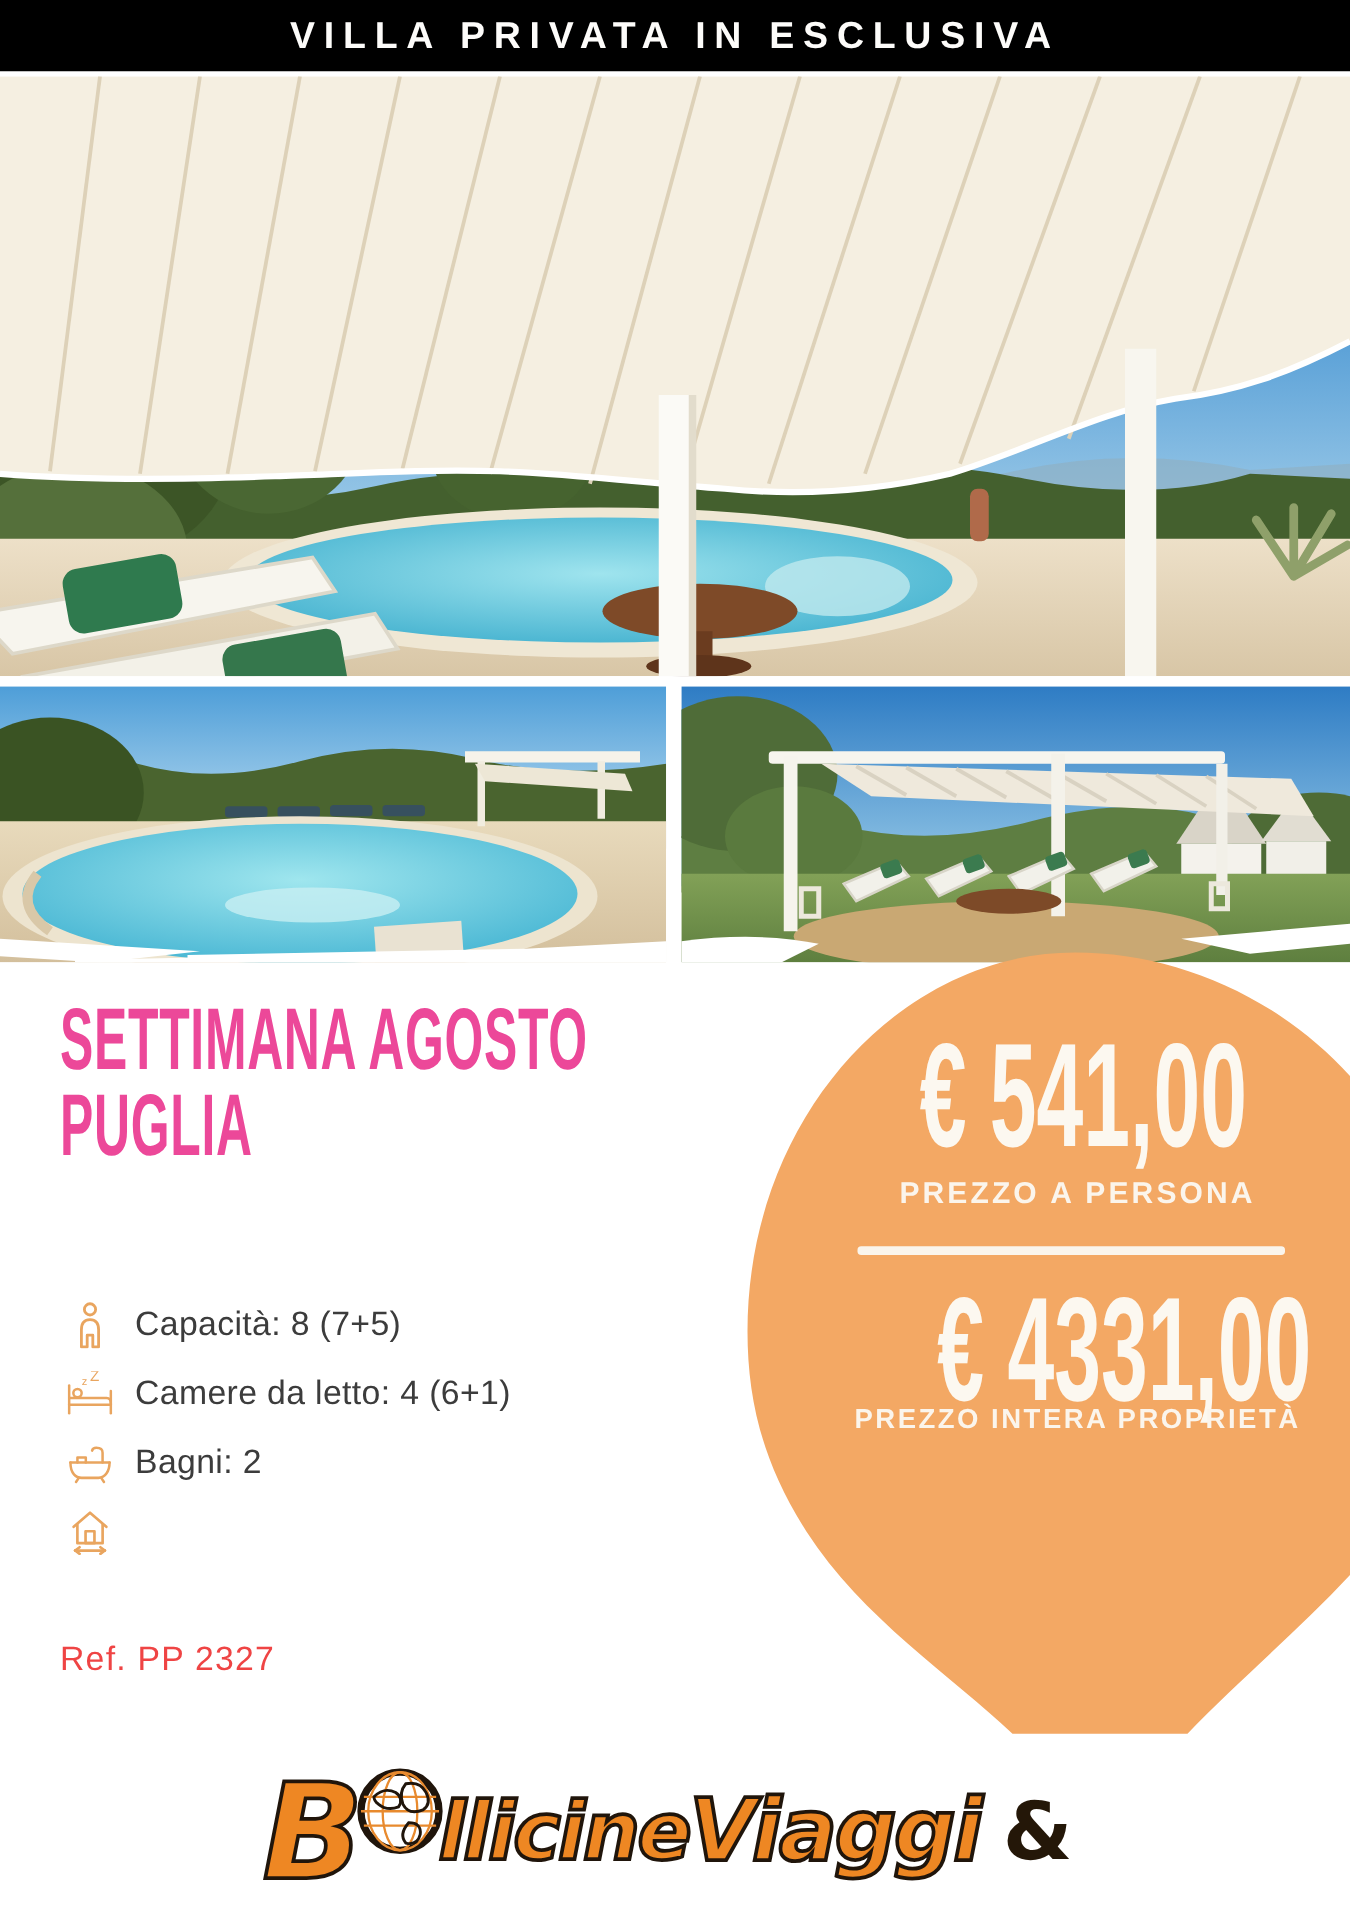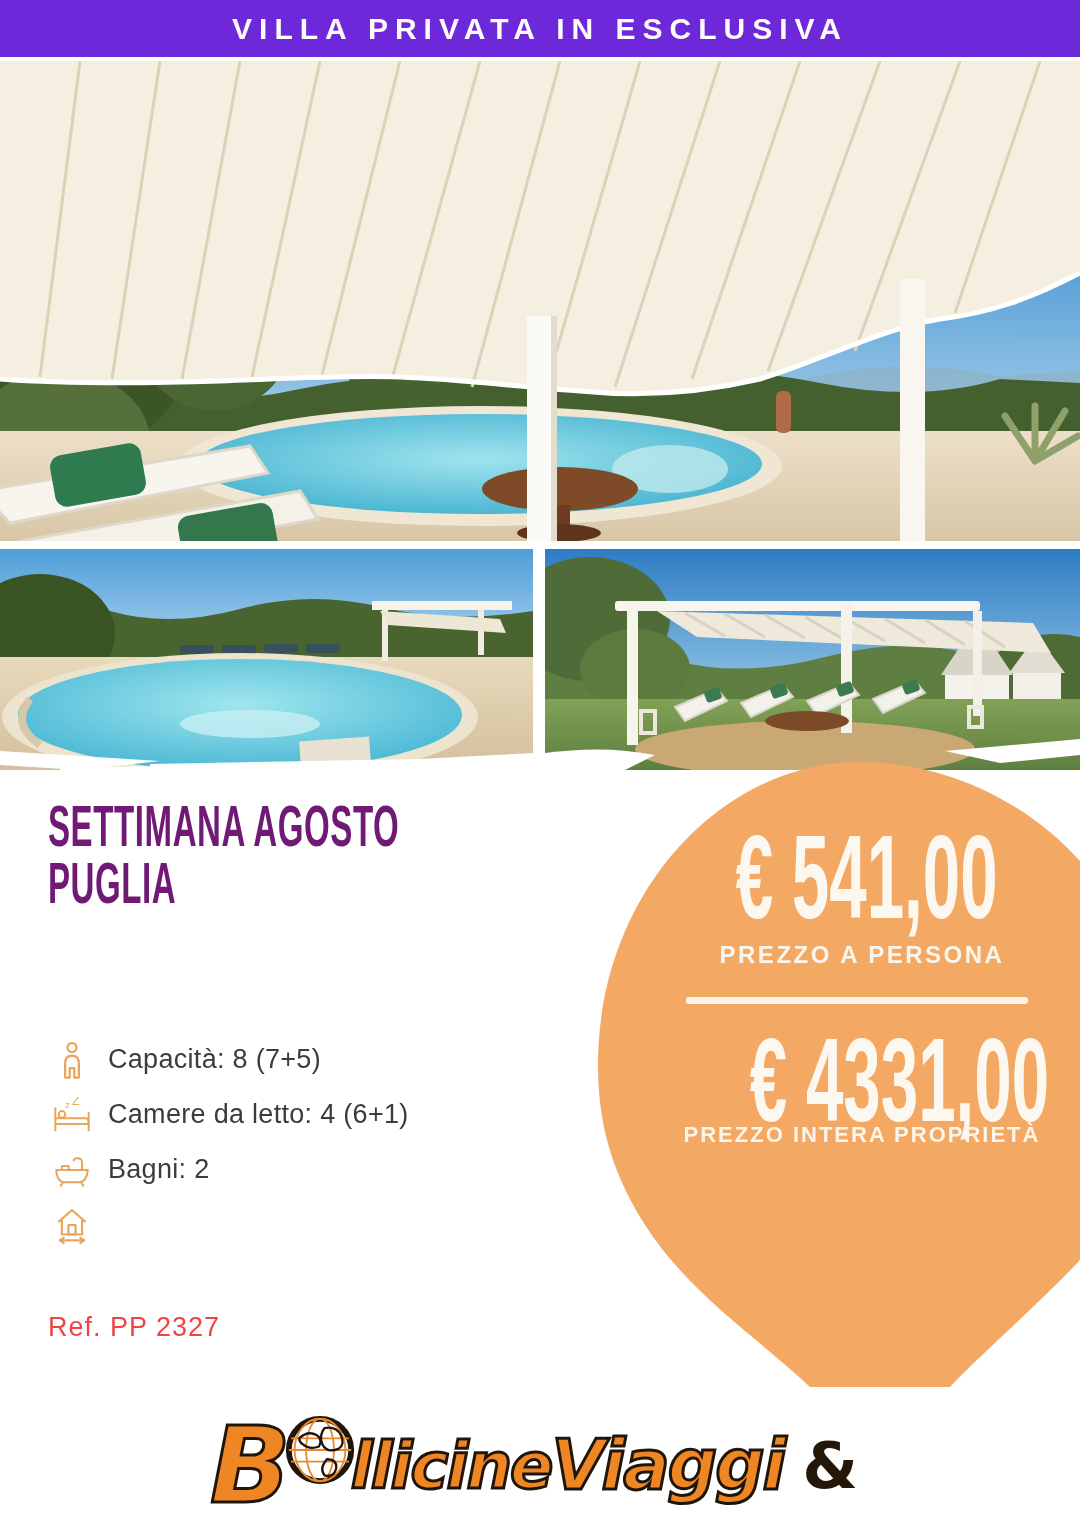--- a/index.html
+++ b/index.html
@@ -4,41 +4,41 @@
 <style>
   html,body { margin:0; padding:0; background:#ffffff; }
   .page {
     position:relative; width:1080px; height:1539px; background:#ffffff;
     overflow:hidden; font-family:"Liberation Sans", sans-serif;
   }
 
   
   .banner {
     position:absolute; top:0; left:0; width:1080px; height:57px;
-    background:#6d28d9; display:flex; align-items:center; justify-content:center;
+    background:#000000; display:flex; align-items:center; justify-content:center;
     z-index:2;
   }
   .banner span {
     color:#FDFCFA; font-weight:700; font-size:30px; letter-spacing:7px; white-space:nowrap;
   }
 
   
   .photo { position:absolute; overflow:hidden; z-index:1; }
   .photo svg { width:100%; height:100%; display:block; }
   .photo-main  { top:61px;  left:0;     width:1080px; height:480px; }
   .photo-left  { top:549px; left:0;     width:533px;  height:221px; }
   .photo-right { top:549px; left:545px; width:535px;  height:221px; }
 
   
   .blob { position:absolute; left:560px; top:755px; width:520px; height:640px; z-index:3; }
 
   
   .title {
     position:absolute; left:48px; top:797px; margin:0; z-index:2;
-    color:#701a75; font-weight:700; font-size:58px; line-height:0.99; letter-spacing:1px;
+    color:#ec4899; font-weight:700; font-size:70px; line-height:0.99; letter-spacing:1px;
   }
   .title .tline {
     display:block; transform:scaleX(0.57); transform-origin:left center; white-space:nowrap;
   }
 
   
   .price {
     position:absolute; left:637px; width:450px; text-align:center; z-index:4;
     color:#FCF8F0; font-weight:700;
   }

